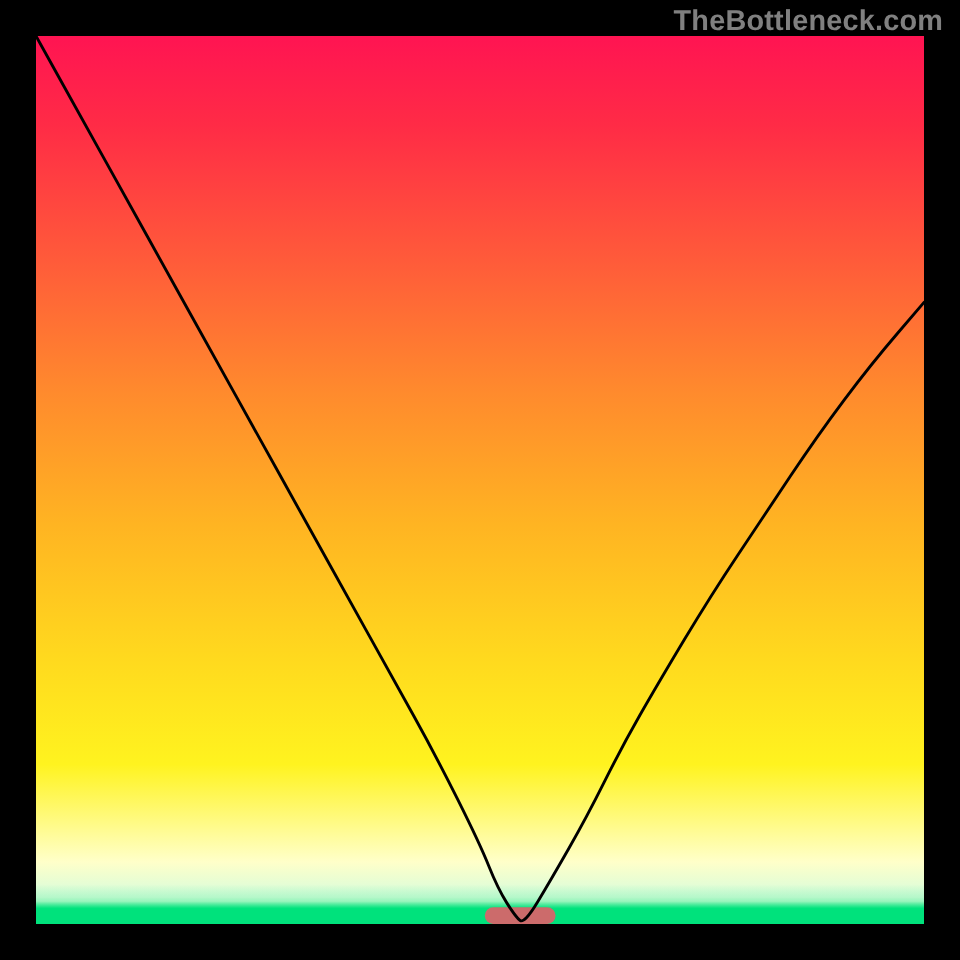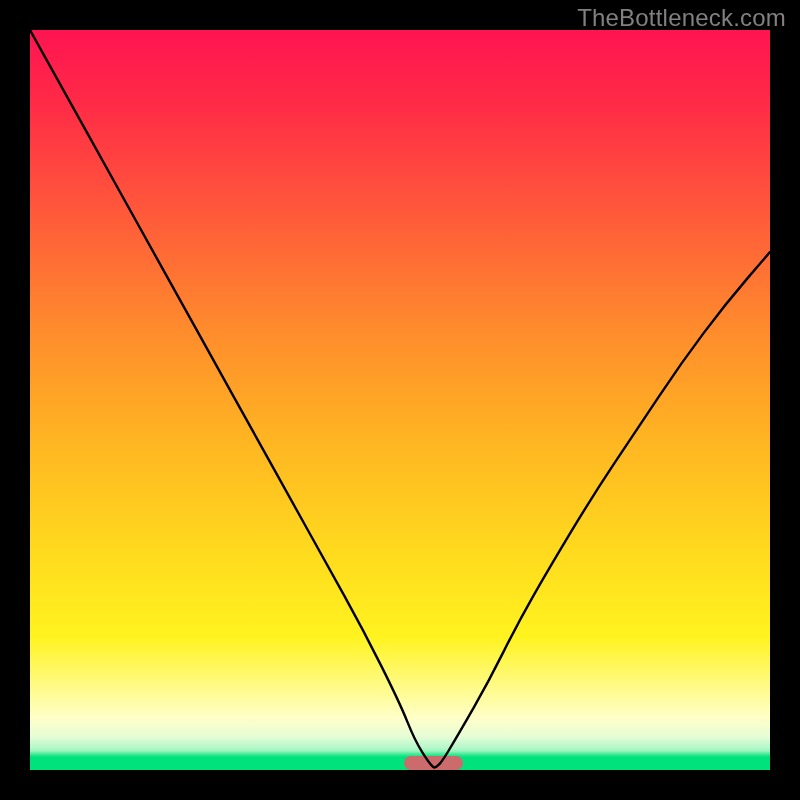--- a/index.html
+++ b/index.html
@@ -15,21 +15,21 @@
     width: 800px;
     height: 800px;
     background: #000;
   }
   .watermark {
     position: absolute;
     top: 4px;
     right: 14px;
     font-family: Arial, Helvetica, sans-serif;
     font-size: 24px;
-    font-weight: 400;
+    font-weight: 700;
     color: #808080;
     letter-spacing: 0.2px;
   }
   .plot {
     position: absolute;
     left: 30px;
     top: 30px;
     width: 740px;
     height: 740px;
     overflow: hidden;

